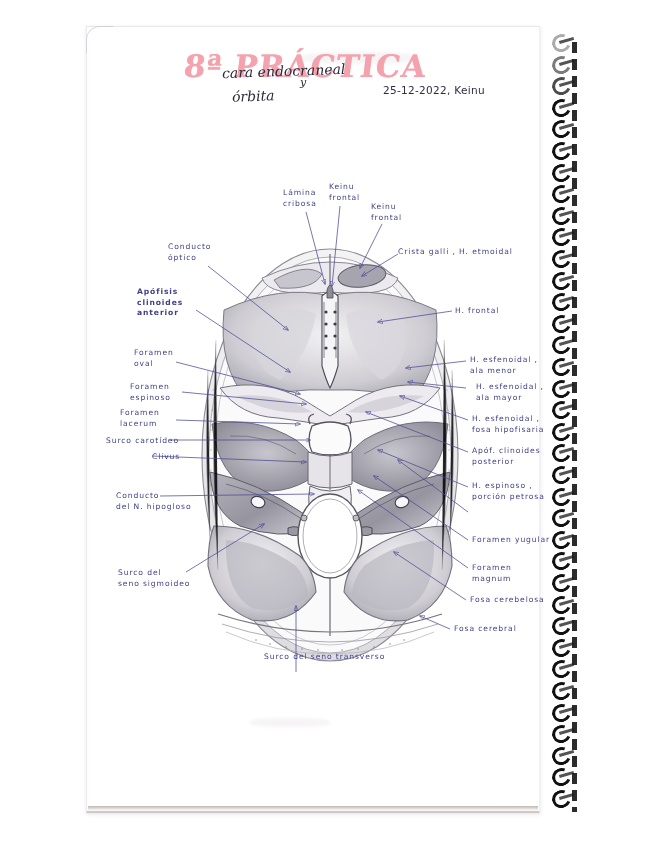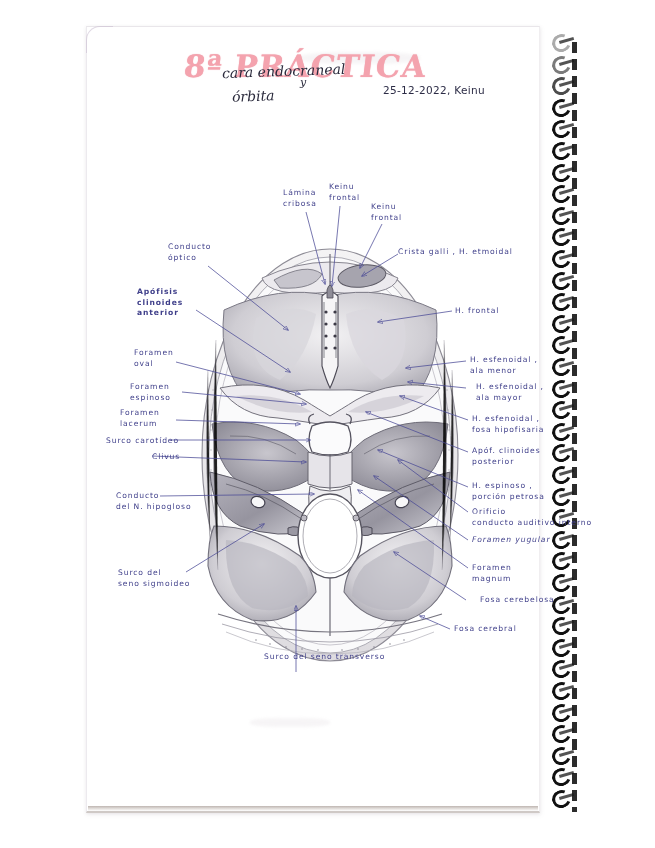--- a/index.html
+++ b/index.html
@@ -381,32 +381,28 @@
       <div>fosa hipofisaria</div>
   </div>
   <div class="label r" style="left:472px;top:446px;">
     <div>Apóf. clinoides</div>
       <div>posterior</div>
   </div>
   <div class="label r" style="left:472px;top:481px;">
     <div>H. espinoso ,</div>
       <div>porción petrosa</div>
   </div>
-  <div class="label r" style="left:472px;top:507px;">
-    <div>Orificio</div>
-      <div>conducto auditivo interno</div>
-  </div>
-  <div class="label r" style="left:472px;top:535px;font-style:italic;">
+  <div class="label r" style="left:472px;top:535px;">
     <div>Foramen yugular</div>
   </div>
   <div class="label r" style="left:472px;top:563px;">
     <div>Foramen</div>
       <div>magnum</div>
   </div>
-  <div class="label r" style="left:480px;top:595px;text-align:center;">
+  <div class="label r" style="left:470px;top:595px;text-align:center;">
     <div>Fosa cerebelosa</div>
   </div>
   <div class="label r" style="left:454px;top:624px;">
     <div>Fosa cerebral</div>
   </div>
 
   <div class="label" style="left:168px;top:242px;">
     <div>Conducto</div>
       <div>óptico</div>
   </div>

